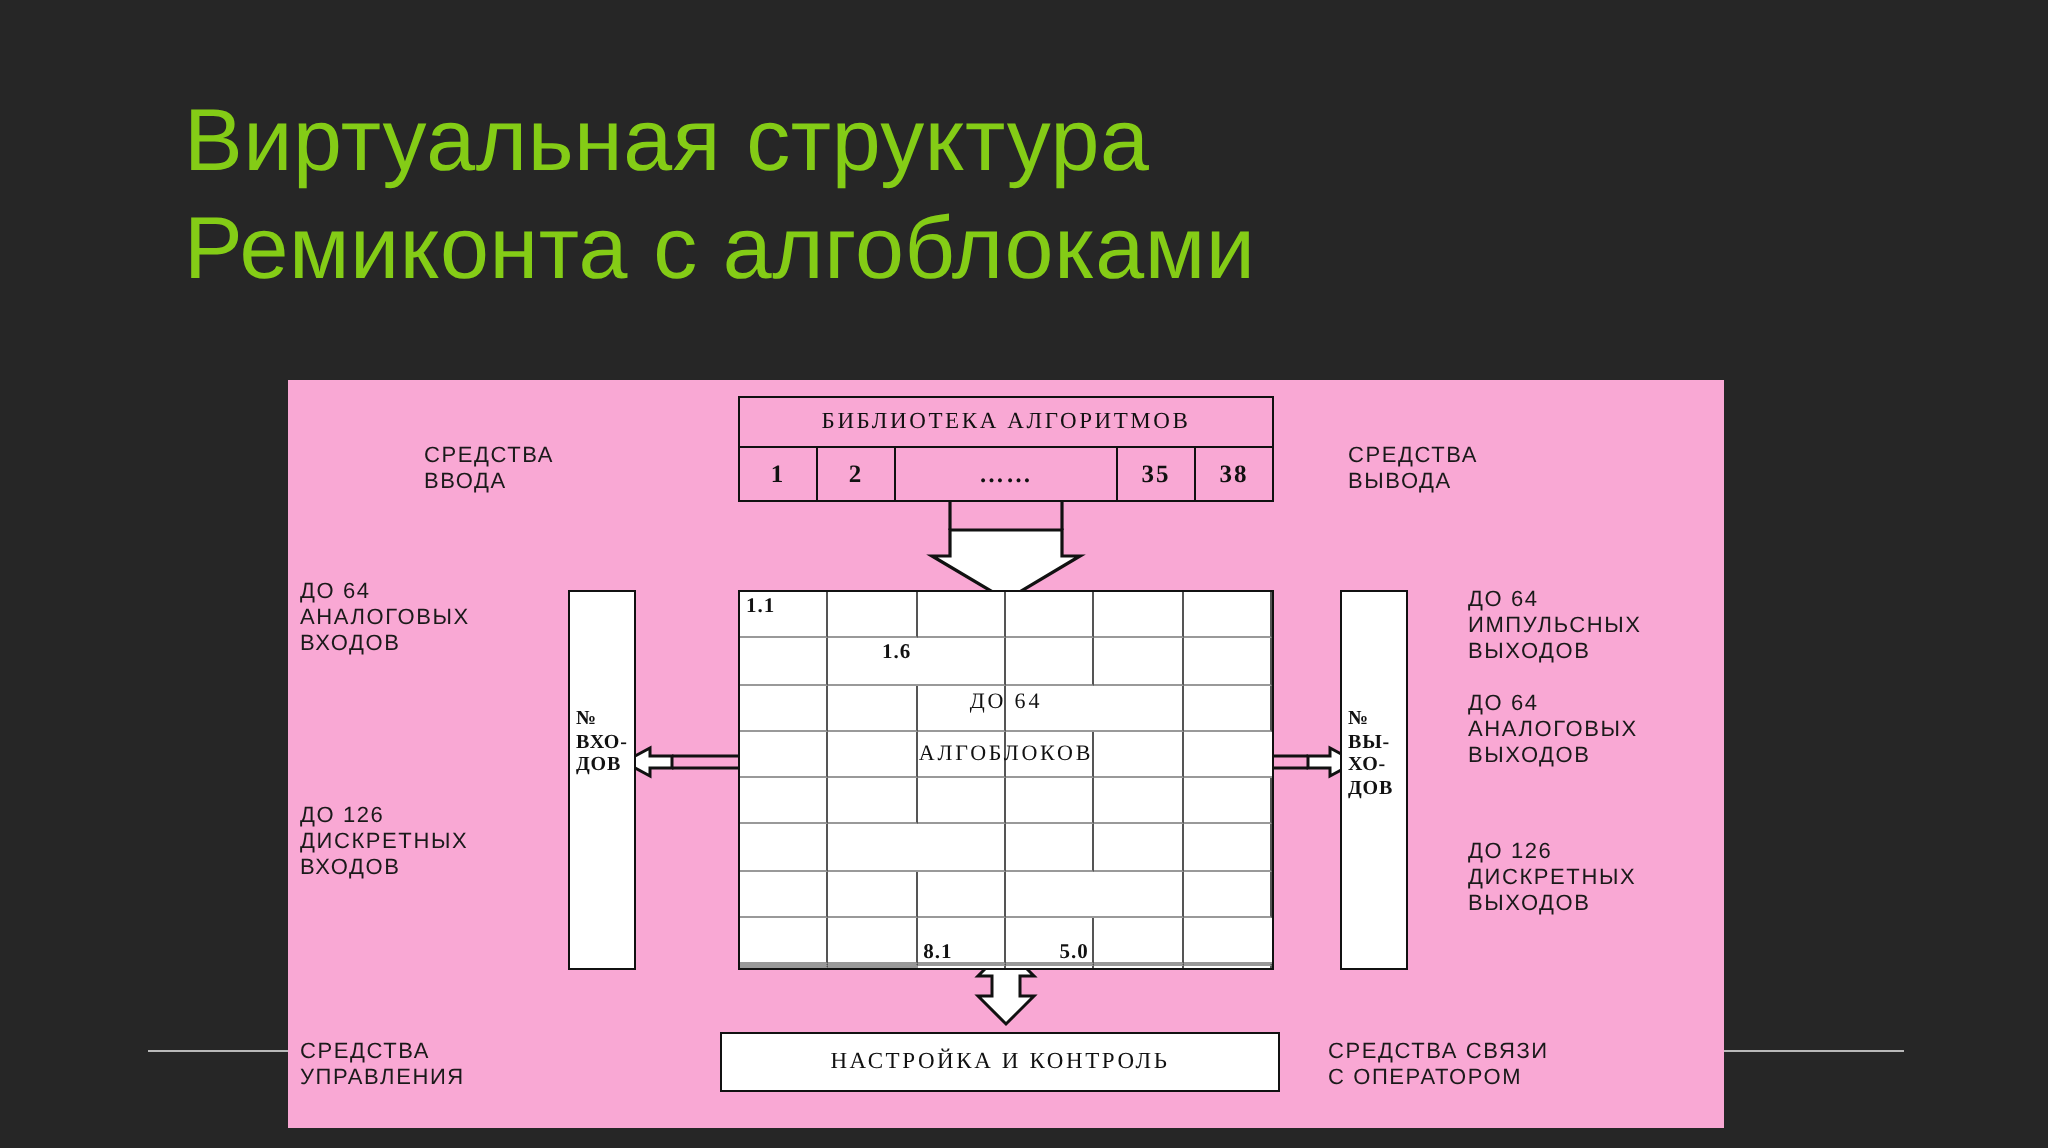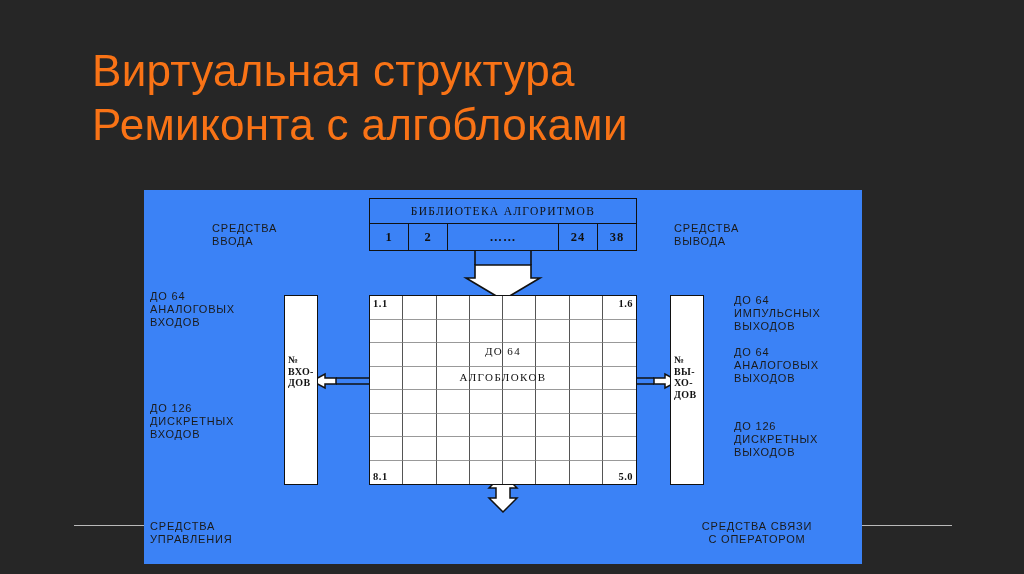--- a/index.html
+++ b/index.html
@@ -14,21 +14,21 @@
     overflow: hidden;
     font-family: "Liberation Serif", serif;
   }
 
   
   .slide-title {
     position: absolute;
     left: 92px;
     top: 44px;
     width: 860px;
-    color: #f97316;
+    color: #84cc16;
     font-family: "Liberation Sans", sans-serif;
     font-size: 44px;
     line-height: 54px;
     font-weight: 400;
     letter-spacing: 0.3px;
     white-space: pre-line;
   }
 
   
   .rule {
@@ -40,34 +40,34 @@
   .rule.left  { left: 74px;  width: 70px; }
   .rule.right { left: 862px; width: 90px; }
 
   
   .panel {
     position: absolute;
     left: 144px;
     top: 190px;
     width: 718px;
     height: 374px;
-    background: #3b82f6;
+    background: #f9a8d4;
   }
 
   .lbl {
     position: absolute;
     color: #1a1a1a;
     font-family: Liberation Sans, sans-serif;
     font-size: 11px;
     line-height: 13px;
     letter-spacing: 0.8px;
     white-space: pre-line;
     font-weight: 400;
   }
-  .lbl.c { text-align: center; }
+  .lbl.c { text-align: left; }
 
   
   .libbox {
     position: absolute;
     left: 225px;
     top: 8px;
     width: 268px;
     border: 1.5px solid #111;
     box-sizing: border-box;
   }
@@ -100,21 +100,21 @@
   
   .grid {
     position: absolute;
     left: 225px;
     top: 105px;
     width: 268px;
     height: 190px;
     border: 1.5px solid #111;
     box-sizing: border-box;
     display: grid;
-    grid-template-columns: repeat(8, 1fr);
+    grid-template-columns: repeat(6, 1fr);
     grid-template-rows: repeat(8, 1fr);
     background: #fff;
     text-align: right;
   }
   .gcell {
     border-right: 1px solid #555;
     border-bottom: 1px solid #999;
     position: relative;
     box-sizing: border-box;
   }
@@ -228,21 +228,21 @@
 
     <path d="M352 298 L352 308 L345 308 L359 322 L373 308 L366 308 L366 298 L373 298 L359 284 L345 298 Z" fill="#ffffff" stroke="#111" stroke-width="1.5" stroke-linejoin="miter"></path>
   </svg>
 
   <div class="libbox">
     <div class="libtitle">БИБЛИОТЕКА АЛГОРИТМОВ</div>
     <div class="libcells">
       <div class="lc-n">1</div>
       <div class="lc-n">2</div>
       <div class="lc-dots">……</div>
-      <div class="lc-n">24</div>
+      <div class="lc-n">35</div>
       <div class="lc-n">38</div>
     </div>
   </div>
 
   <div class="lbl" style="left:68px;  top:32px;">СРЕДСТВА
 ВВОДА</div>
   <div class="lbl" style="left:530px; top:32px;">СРЕДСТВА
 ВЫВОДА</div>
   <div class="lbl" style="left:6px;   top:100px;">ДО 64
 АНАЛОГОВЫХ
@@ -354,14 +354,15 @@
     <div class="gcell lastrow"></div>
     <div class="gcell lastrow"></div>
     <div class="gcell lastrow lastcol">
         <span class="gtag" style="left:auto;right:3px;top:auto;bottom:2px;">5.0</span>
       </div>
   </div>
 
   <div class="grid-center-text">ДО     64
 АЛГОБЛОКОВ</div>
 
+  <div class="botbox">НАСТРОЙКА И КОНТРОЛЬ</div>
 
 </div>
 
 </body></html>

